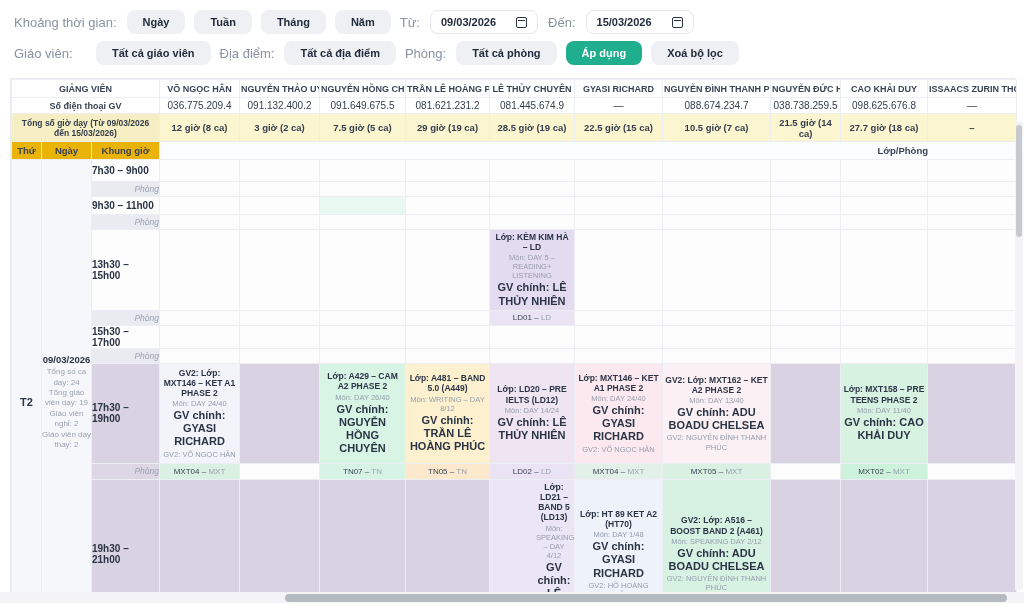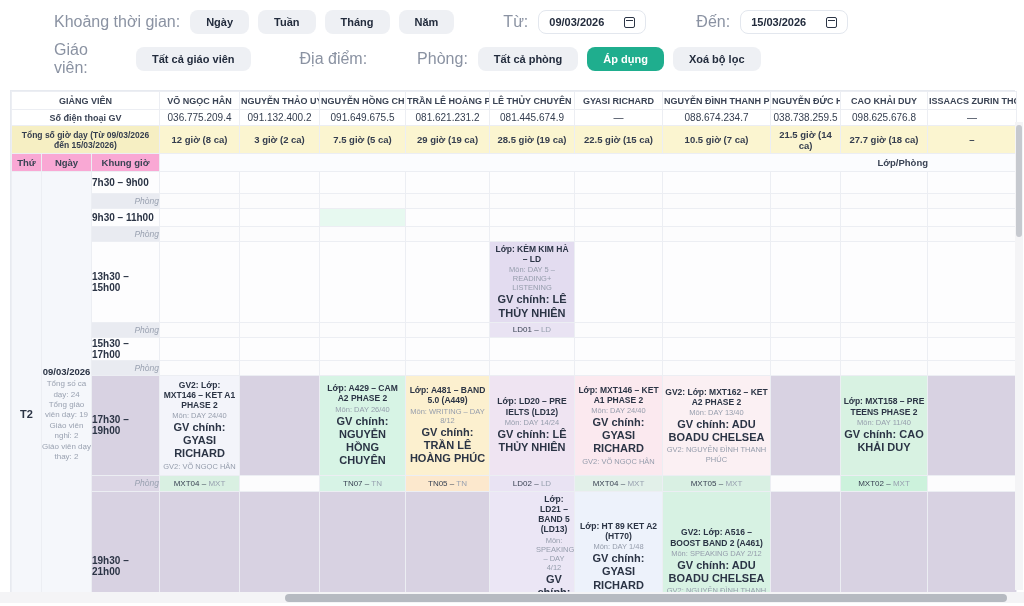--- a/index.html
+++ b/index.html
@@ -15,21 +15,21 @@
   .sched-select { display:flex; align-items:center; justify-content:space-between; width:150px;
     background:rgba(255,255,255,.16); border:1px solid rgba(255,255,255,.38); border-radius:15px;
     padding:4px 10px; font-size:10.5px; font-weight:bold; cursor:pointer; margin-right:16px; }
   .sched-select .chev { font-size:9px; opacity:.9; }
   .topnav { display:flex; gap:14px; font-size:11px; font-weight:bold; }
   .topnav span { cursor:pointer; }
 
   
   .filters { padding:10px 14px 6px 14px; }
   .frow { display:flex; align-items:center; margin-bottom:7px; }
-  .flabel { font-size:16px; color:#8a92a2; margin-right:10px;margin-left:40px; }
+  .flabel { font-size:13px; color:#8a92a2; margin-right:10px; }
   .fbtn { background:#eef0f4; border:none; border-radius:8px; padding:6px 16px; font-size:11px;
     font-weight:bold; color:#232c3d; margin-right:9px; cursor:pointer;
     font-family:"Liberation Sans","DejaVu Sans",sans-serif; }
   .fbtn.apply { background:#1fae8e; color:#fff; }
   .dateinput { display:flex; align-items:center; gap:8px; background:#fff; border:1px solid #e3e7ee;
     border-radius:8px; padding:5px 10px; font-size:11px; font-weight:bold; color:#232c3d; margin-right:10px; }
   .cal-icon { width:11px; height:11px; border:1.4px solid #2b3445; border-radius:2px; position:relative; display:inline-block; }
   .cal-icon:before { content:""; position:absolute; left:1px; right:1px; top:2px; height:1.4px; background:#2b3445; }
   .sp8 { width:4px; }
 
@@ -37,21 +37,21 @@
   .table-wrap { position:relative; margin-left:10px; width:1005px; border:1px solid #e7eaf0; border-bottom:none; }
   table { border-collapse:collapse; table-layout:fixed; width:1005px; }
   td,th { border:1px solid #eceef3; overflow:hidden; }
   thead th { font-size:9px; font-weight:bold; color:#3a4354; text-align:center; background:#fff;
     white-space:nowrap; padding:3px 1px; }
   tr.phone-row td { font-size:10px; color:#333d4e; text-align:center; background:#fff; padding:2px 1px; white-space:nowrap; }
   tr.phone-row td.rowhead { font-size:9px; font-weight:bold; color:#3a4354; }
   tr.hours-row td { background:#fbf5d0; font-size:9.5px; font-weight:bold; color:#343d4e; text-align:center; padding:2px; }
   tr.hours-row td.rowhead { background:#f6efc3; font-size:8.5px; padding:2px 6px; }
   tr.grid-head td { background:#fbfcfe; font-size:9.5px; font-weight:bold; color:#3a4354; text-align:center; padding:3px 1px; }
-  tr.grid-head td.gray { background:#f9a8d4;text-align:center; }
+  tr.grid-head td.gray { background:#eab308;text-align:center; }
   tr.grid-head td.cr { text-align:right; padding-right:88px; }
 
   td.day-col, td.date-col { background:#f5f7fb; vertical-align:middle; text-align:center; }
   td.day-col { font-size:11px; font-weight:bold; color:#2b3445; }
   .date-b { font-size:9.5px; font-weight:bold; color:#2b3445; margin-bottom:2px; }
   .stat-line { font-size:8px; color:#9aa2b1; line-height:1.3; }
 
   td.time-label { text-align:left; vertical-align:middle; font-size:10px; font-weight:bold;
     color:#2b3445; background:#fdfdfe; }
   td.time-label.band { background:#d8d2e2; }
@@ -98,20 +98,21 @@
       <div class="dateinput">
         <span>15/03/2026</span>
         <span class="sp8"></span>
           <span class="cal-icon"></span>
       </div>
     </div>
     <div class="frow">
       <span class="flabel" style="width:72px">Giáo viên:</span>
       <button class="fbtn">Tất cả giáo viên</button>
       <span class="flabel">Địa điểm:</span>
+      <button class="fbtn">Tất cả địa điểm</button>
       <span class="flabel">Phòng:</span>
       <button class="fbtn">Tất cả phòng</button>
       <button class="fbtn apply">Áp dụng</button>
       <button class="fbtn">Xoá bộ lọc</button>
     </div>
   </div>
 
   <div class="table-wrap">
     <table>
       <colgroup>

